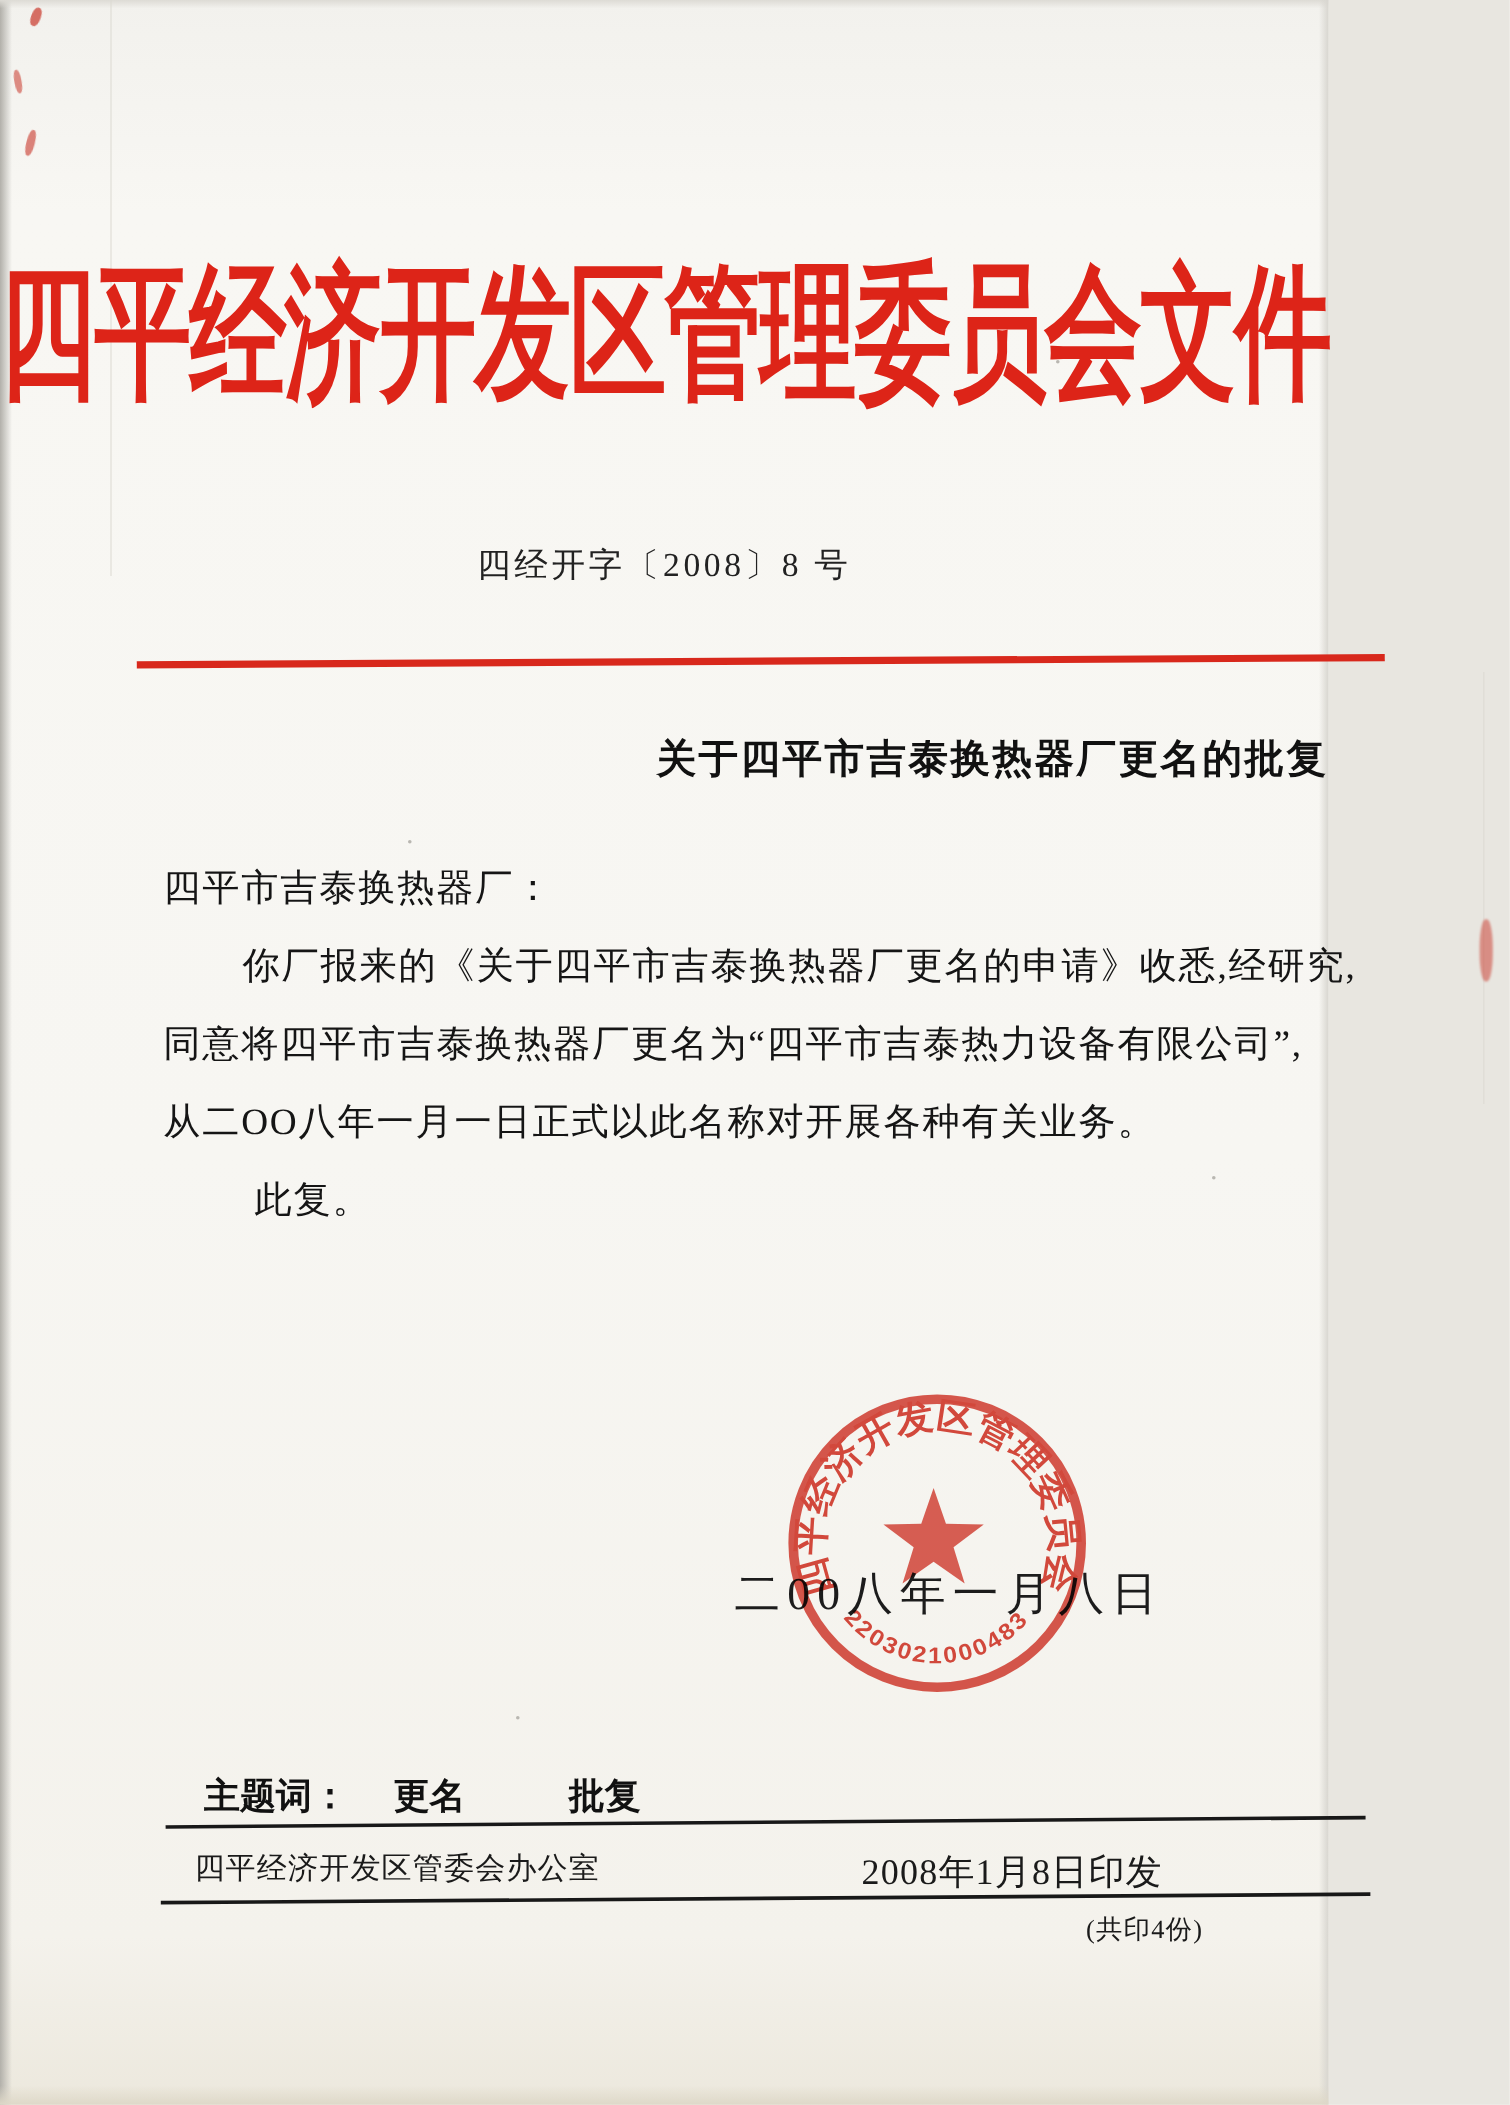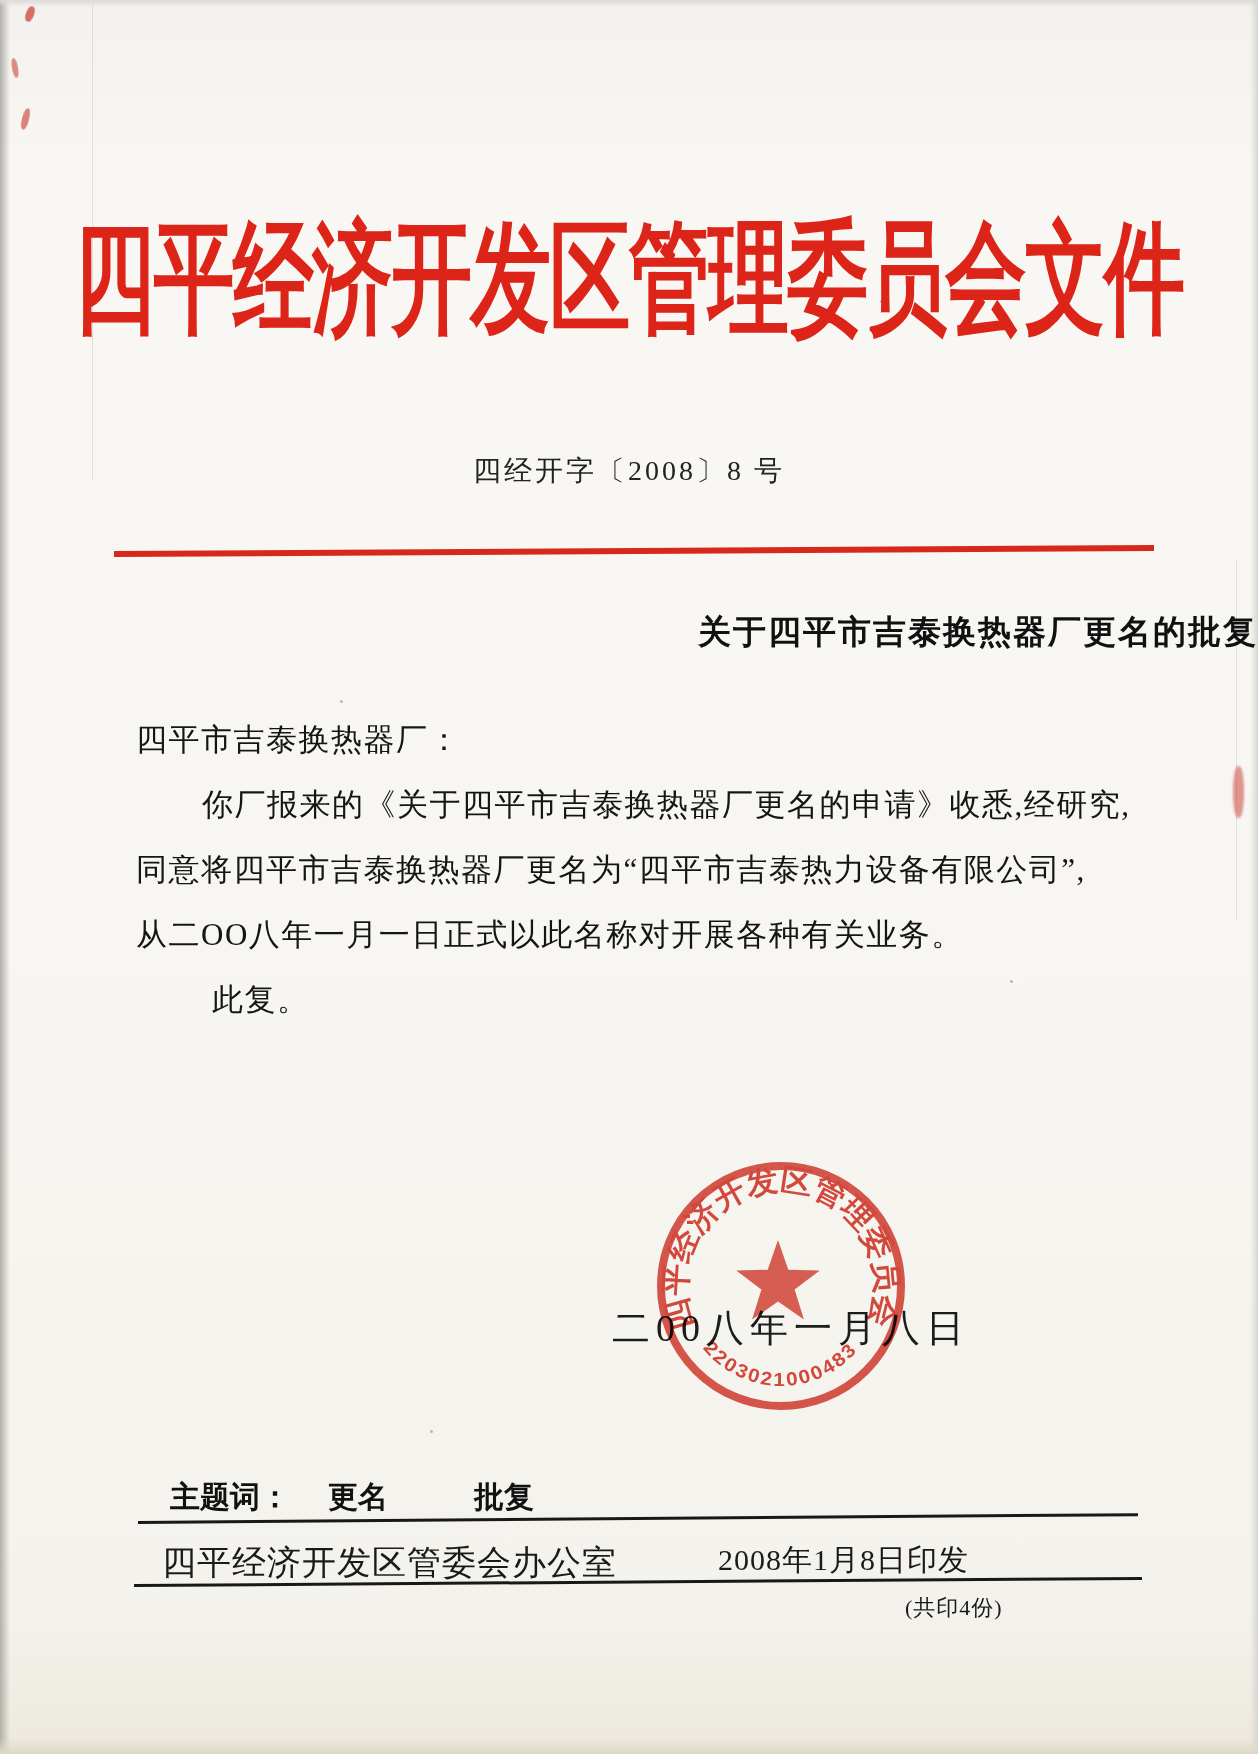--- a/index.html
+++ b/index.html
@@ -3,21 +3,21 @@
 <meta charset="utf-8">
 <style>
   html,body{margin:0;padding:0;}
   body{
     width:1258px;height:1754px;
     background:#e8e6e0;
     font-family:"Liberation Serif","DejaVu Serif",serif;
     overflow:hidden;
   }
   .page{
-    position:relative;width:1258px;height:1754px;
+    position:relative;width:1107px;height:1754px;
     background:linear-gradient(180deg,#f2f1ed 0%,#f8f7f3 10%,#f7f6f2 55%,#f4f2ec 92%,#ece8dd 100%);
   }
   
   .edge-left{position:absolute;left:0;top:0;width:10px;height:100%;
     background:linear-gradient(90deg,#b2b0aa,rgba(178,176,170,0));}
   .edge-top{position:absolute;left:0;top:0;width:100%;height:7px;
     background:linear-gradient(180deg,#dddbd5,rgba(221,219,213,0));}
   .edge-right{position:absolute;right:0;top:0;width:8px;height:100%;
     background:linear-gradient(270deg,#d8d6d0,rgba(216,214,208,0));}
   .edge-bottom{position:absolute;left:0;bottom:0;width:100%;height:16px;
@@ -62,21 +62,21 @@
   .keywords{position:absolute;left:170px;top:1477px;white-space:nowrap;
     font-family:"Liberation Sans","DejaVu Sans",sans-serif;
     font-weight:bold;font-size:30px;color:#111;}
   .keywords .kw-label{margin-right:38px;}
   .keywords .kw1{margin-right:86px;}
 
   .black-rule{position:absolute;height:3px;background:#181818;}
   .rule1{left:138px;top:1521px;width:1000px;transform:rotate(-.45deg);transform-origin:left center;}
   .rule2{left:134px;top:1584px;width:1008px;transform:rotate(-.4deg);transform-origin:left center;}
 
-  .office{position:absolute;left:162px;top:1540px;font-size:34px;color:#1a1a1a;
+  .office{position:absolute;left:162px;top:1540px;font-size:25px;color:#1a1a1a;
     letter-spacing:1px;white-space:nowrap;}
   .print-date{position:absolute;left:718px;top:1540px;font-size:30px;color:#1a1a1a;
     letter-spacing:1px;white-space:nowrap;}
   .copies{position:absolute;left:905px;top:1593px;font-size:22px;color:#1a1a1a;
     letter-spacing:1px;white-space:nowrap;}
 </style>
 </head>
 <body>
 
 <div class="page">

